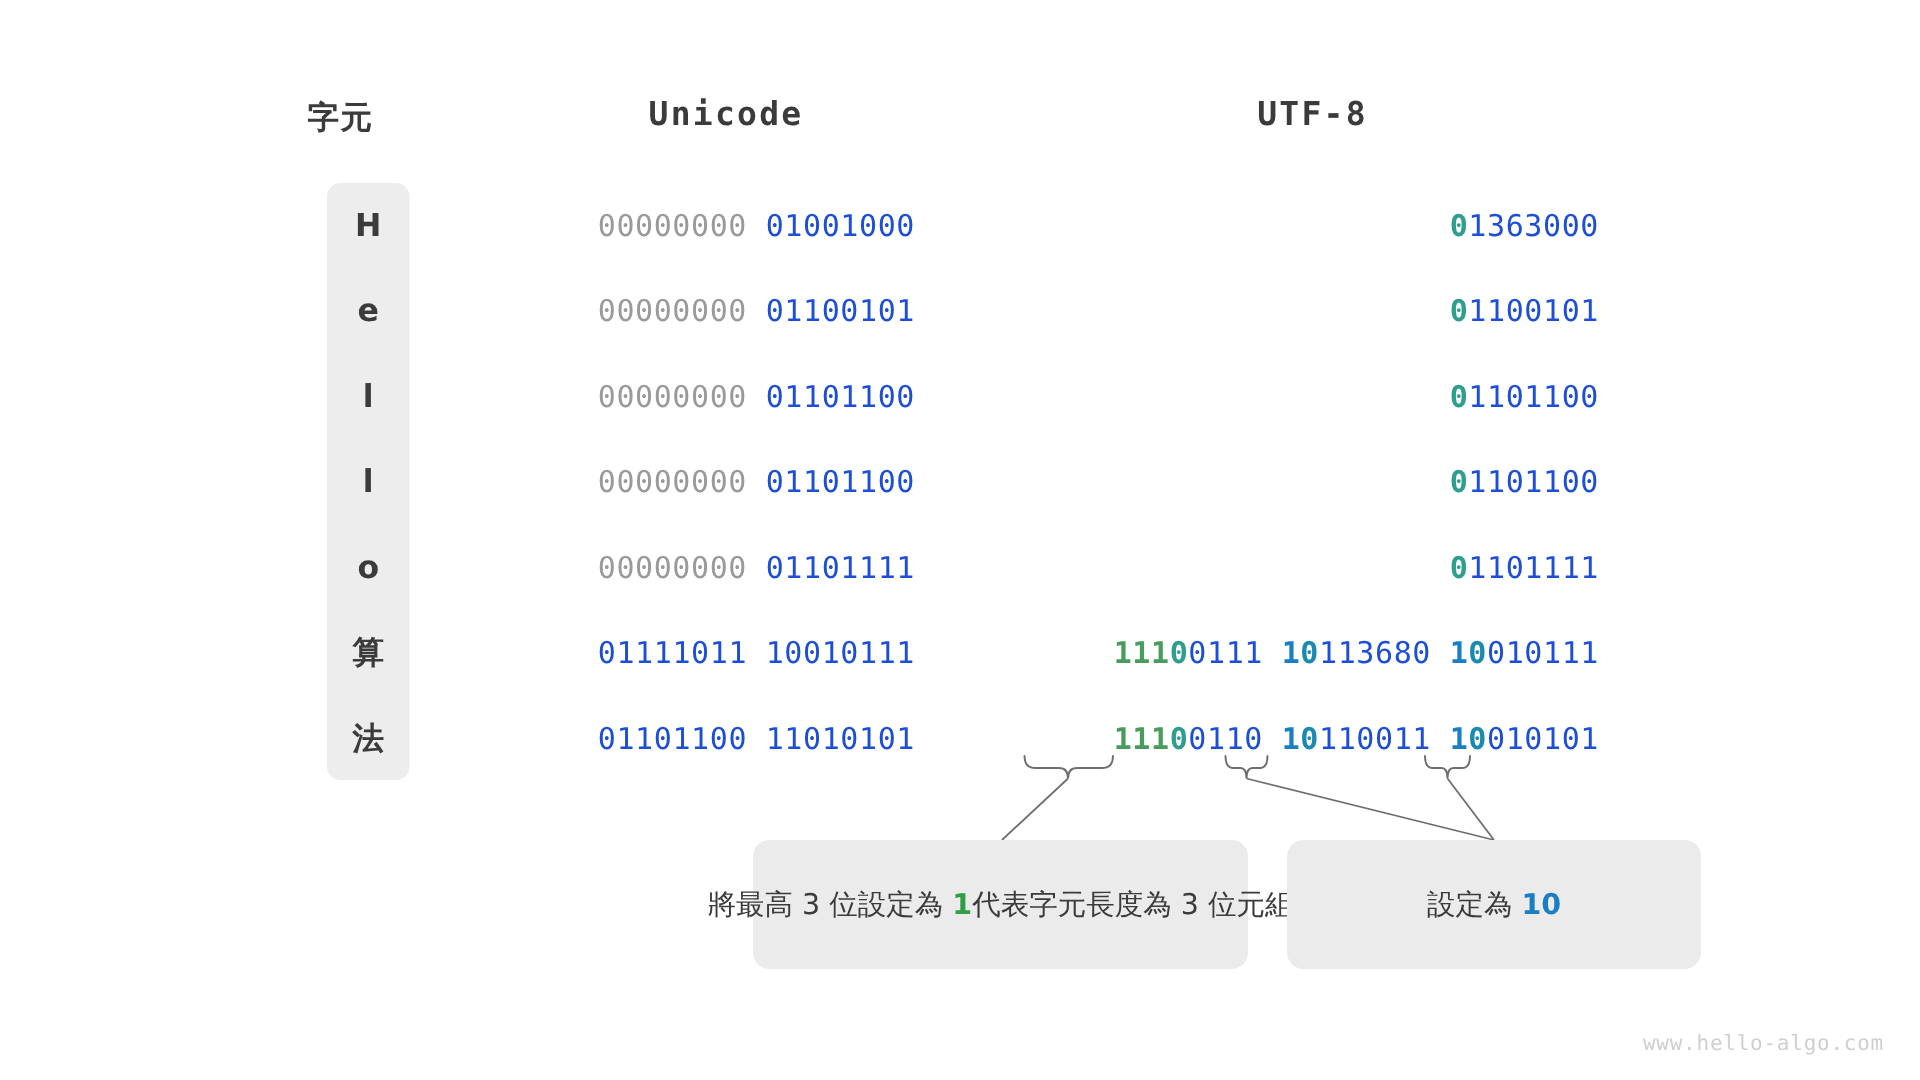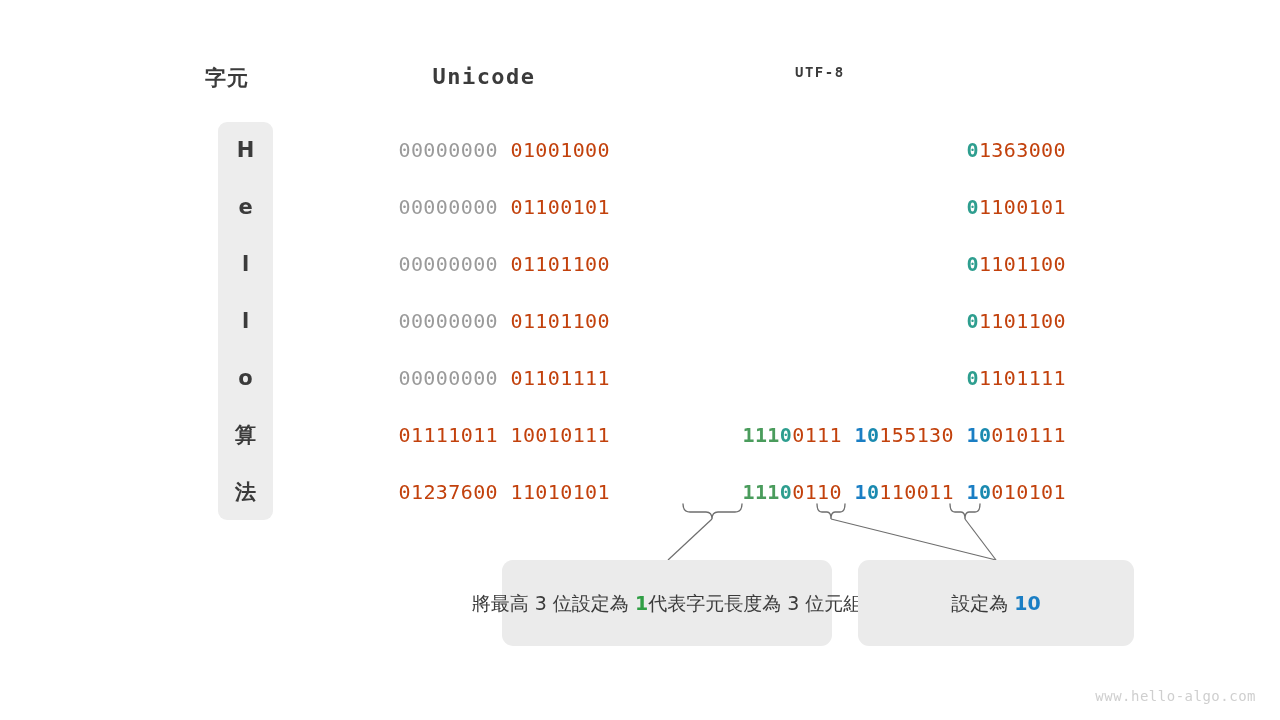--- a/index.html
+++ b/index.html
@@ -41,23 +41,24 @@
     font-family: "DejaVu Sans Mono", monospace;
     font-weight: bold;
     font-size: 22px;
     color: #3b3b3b;
     letter-spacing: 1.5px;
   }
   .hdr-utf8 {
     position: absolute;
     left: 795px;
     width: 160px;
-    font-family: "DejaVu Sans Mono", monospace;
-    font-weight: bold;
-    font-size: 14px;
+    text-align: center;
+    font-family: "DejaVu Sans Mono", monospace;
+    font-weight: bold;
+    font-size: 22px;
     color: #3b3b3b;
     letter-spacing: 1.5px;
   }
 
   
   .char-panel {
     position: absolute;
     left: 218px;
     top: 122px;
     width: 55px;
@@ -114,21 +115,21 @@
     text-align: right;
     font-family: "DejaVu Sans Mono", monospace;
     font-size: 20px;
     color: #3b3b3b;
     letter-spacing: 0.4px;
     white-space: pre;
   }
 
   
   .b-dim   { color: #9a9a9a; }
-  .b-dark  { color: #c2410c; }
+  .b-dark  { color: #1d4ed8; }
   .b-teal  { color: #2e9e8f; font-weight: bold; }
   .b-green { color: #4a9c5c; font-weight: bold; }
   .b-blue  { color: #1a7ec4; font-weight: bold; }
   .b-blue2 { color: #1a8ab0; font-weight: bold; }
 
   
   .connectors {
     position: absolute;
     left: 0;
     top: 0;
@@ -214,25 +215,25 @@
       <div class="cell-utf8"><span class="b-teal">0</span><span class="b-dark">1101100</span></div>
     </div>
     <div class="row" style="top: 350px;">
       <div class="cell-char">o</div>
       <div class="cell-unicode"><span class="b-dim">00000000 </span><span class="b-dark">01101111</span></div>
       <div class="cell-utf8"><span class="b-teal">0</span><span class="b-dark">1101111</span></div>
     </div>
     <div class="row" style="top: 407px;">
       <div class="cell-char">算</div>
       <div class="cell-unicode"><span class="b-dark">01111011 10010111</span></div>
-      <div class="cell-utf8"><span class="b-green">111</span><span class="b-teal">0</span><span class="b-dark">0111 </span><span class="b-blue">1</span><span class="b-blue2">0</span><span class="b-dark">155130 </span><span class="b-blue">1</span><span class="b-blue2">0</span><span class="b-dark">010111</span></div>
+      <div class="cell-utf8"><span class="b-green">111</span><span class="b-teal">0</span><span class="b-dark">0111 </span><span class="b-blue">1</span><span class="b-blue2">0</span><span class="b-dark">113680 </span><span class="b-blue">1</span><span class="b-blue2">0</span><span class="b-dark">010111</span></div>
     </div>
     <div class="row" style="top: 464px;">
       <div class="cell-char">法</div>
-      <div class="cell-unicode"><span class="b-dark">01237600 11010101</span></div>
+      <div class="cell-unicode"><span class="b-dark">01101100 11010101</span></div>
       <div class="cell-utf8"><span class="b-green">111</span><span class="b-teal">0</span><span class="b-dark">0110 </span><span class="b-blue">1</span><span class="b-blue2">0</span><span class="b-dark">110011 </span><span class="b-blue">1</span><span class="b-blue2">0</span><span class="b-dark">010101</span></div>
     </div>
   </div>
 
 <svg class="connectors" width="1280" height="720" viewBox="0 0 1280 720" fill="none">
 
   <path d="M683 504 Q683 512 690 512 L706 512 Q712 512 712 519 Q712 512 718 512 L735 512 Q742 512 742 504" stroke="#6e6e6e" stroke-width="1.3" fill="none" stroke-linecap="round"></path>
 
   <path d="M817 504 Q817 512 822 512 L827 512 Q831 512 831 519 Q831 512 835 512 L840 512 Q845 512 845 504" stroke="#6e6e6e" stroke-width="1.3" fill="none" stroke-linecap="round"></path>
 

